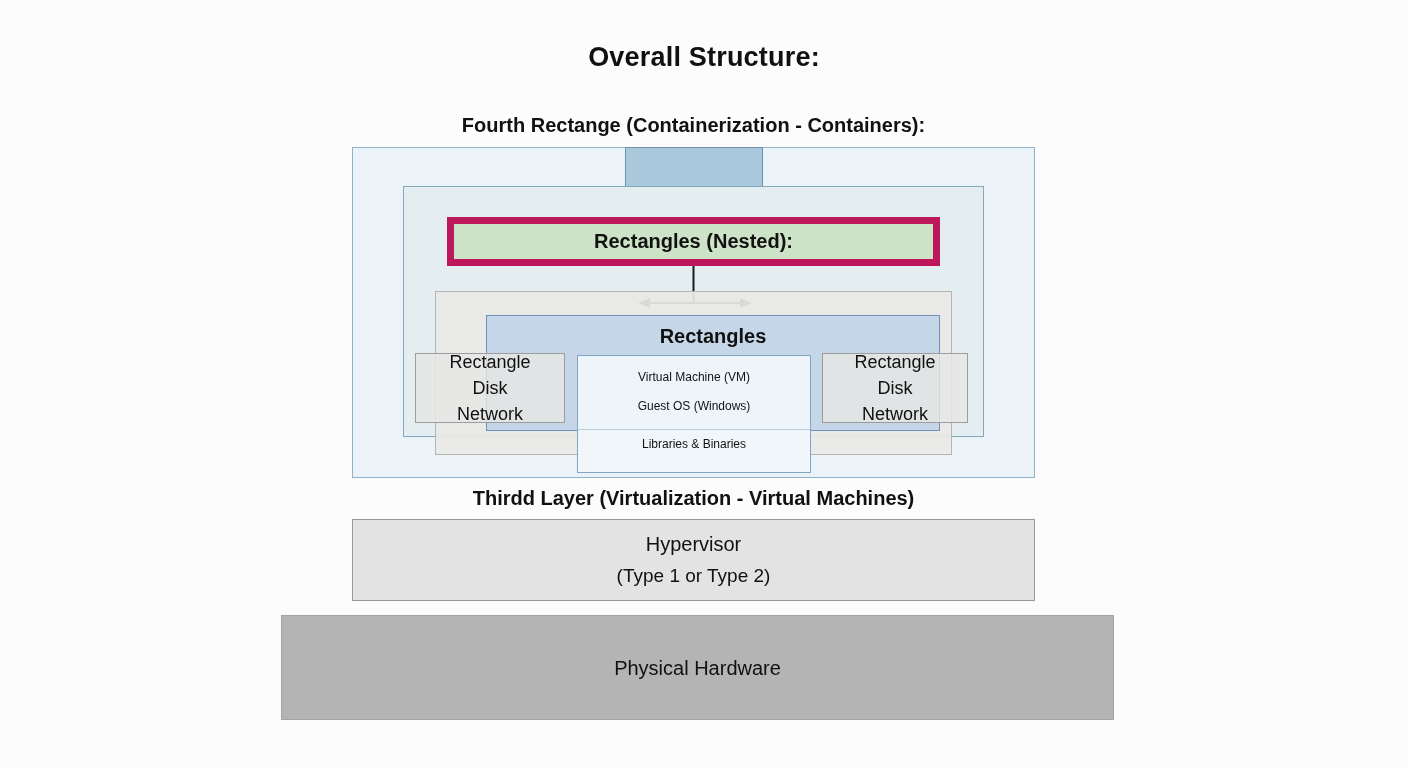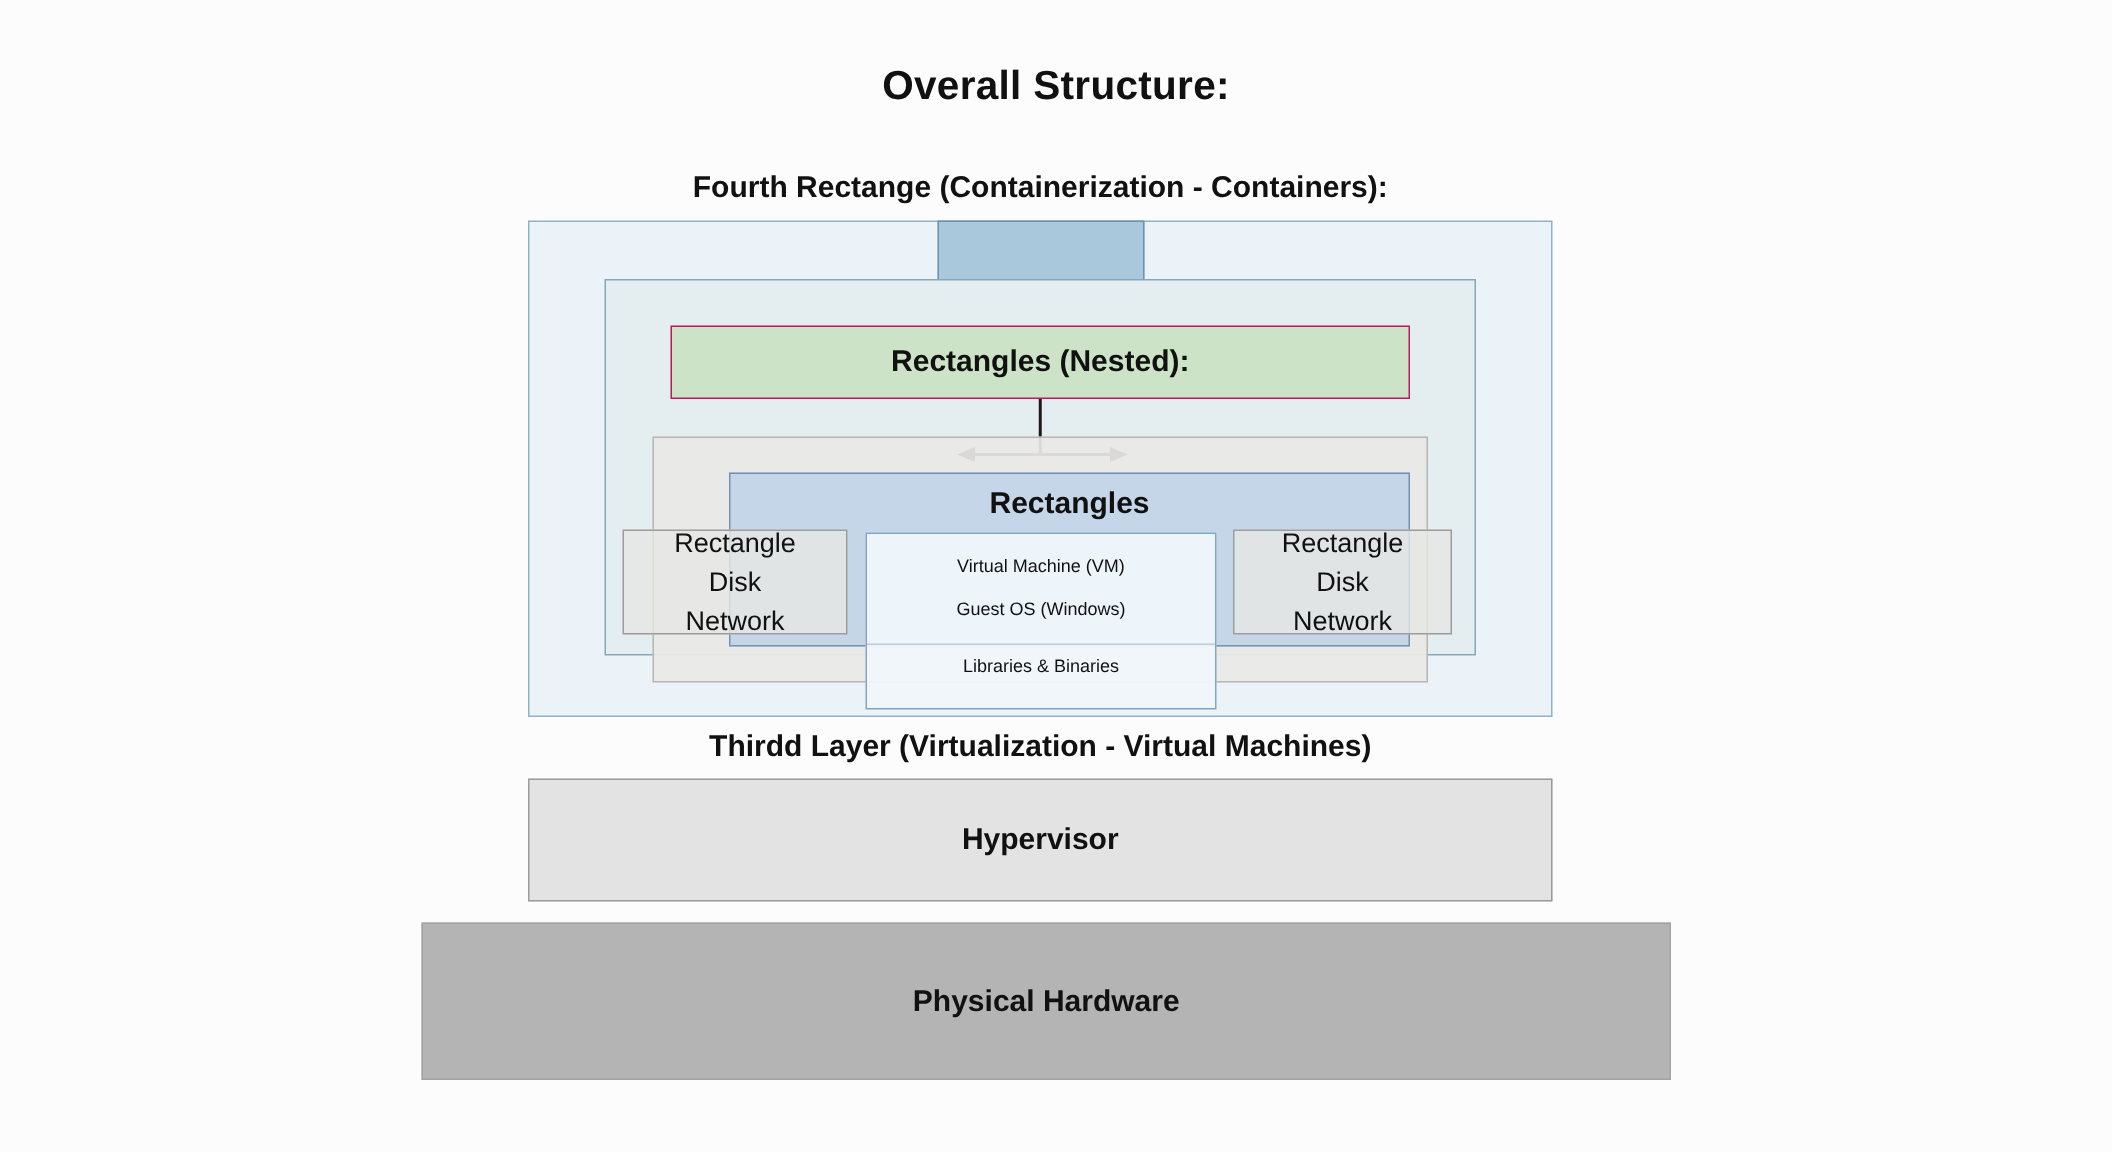--- a/index.html
+++ b/index.html
@@ -45,21 +45,21 @@
     border: 1px solid #6d94ad;
   }
   #inner-box {
     left: 403px; top: 186px; width: 581px; height: 251px;
     background: #e4eef1;
     border: 1px solid #85a9bb;
   }
   #nested-box {
     left: 447px; top: 217px; width: 493px; height: 49px;
     background: #cde3c7;
-    border: 1px solid #be185d;
+    border: 7px solid #be185d;
     display: flex; align-items: center; justify-content: center;
     font-size: 20px; font-weight: bold;
   }
   #connector { left: 630px; top: 266px; width: 130px; height: 42px; }
 
   #gray-panel {
     left: 435px; top: 291px; width: 517px; height: 164px;
     background: rgba(233,232,230,0.93);
     border: 1px solid #b5b5b3;
   }
@@ -110,21 +110,21 @@
   #hypervisor-box {
     left: 352px; top: 519px; width: 683px; height: 82px;
     background: #e3e3e3;
     border: 1px solid #9a9a9a;
   }
   #hardware-box {
     left: 281px; top: 615px; width: 833px; height: 105px;
     background: #b4b4b4;
     border: 1px solid #a3a3a3;
   }
-  .layer-title { font-size: 20px; font-weight: bold; line-height: 32px; }
+  .layer-title { font-size: 20px; font-weight: normal; line-height: 32px; }
   .layer-subtitle { font-size: 19px; line-height: 32px; }
 </style>
 </head>
 <body>
 
 <div class="abs page-title">Overall Structure:</div>
 
 <div class="abs section-label" id="fourth-label">Fourth Rectange (Containerization - Containers):</div>
 
 <div class="abs" id="outer-box"></div>
@@ -164,17 +164,18 @@
   <div class="vm-line vm-top">Virtual Machine (VM)</div>
   <div class="vm-line">Guest OS (Windows)</div>
   <hr id="vm-divider">
   <div class="vm-line vm-bottom">Libraries &amp; Binaries</div>
 </div>
 
 <div class="abs section-label" id="third-label">Thirdd Layer (Virtualization - Virtual Machines)</div>
 
 <div class="abs layer-box" id="hypervisor-box">
   <div class="layer-title">Hypervisor</div>
+  <div class="layer-subtitle">(Type 1 or Type 2)</div>
 </div>
 
 <div class="abs layer-box" id="hardware-box">
   <div class="layer-title">Physical Hardware</div>
 </div>
 
 </body></html>

